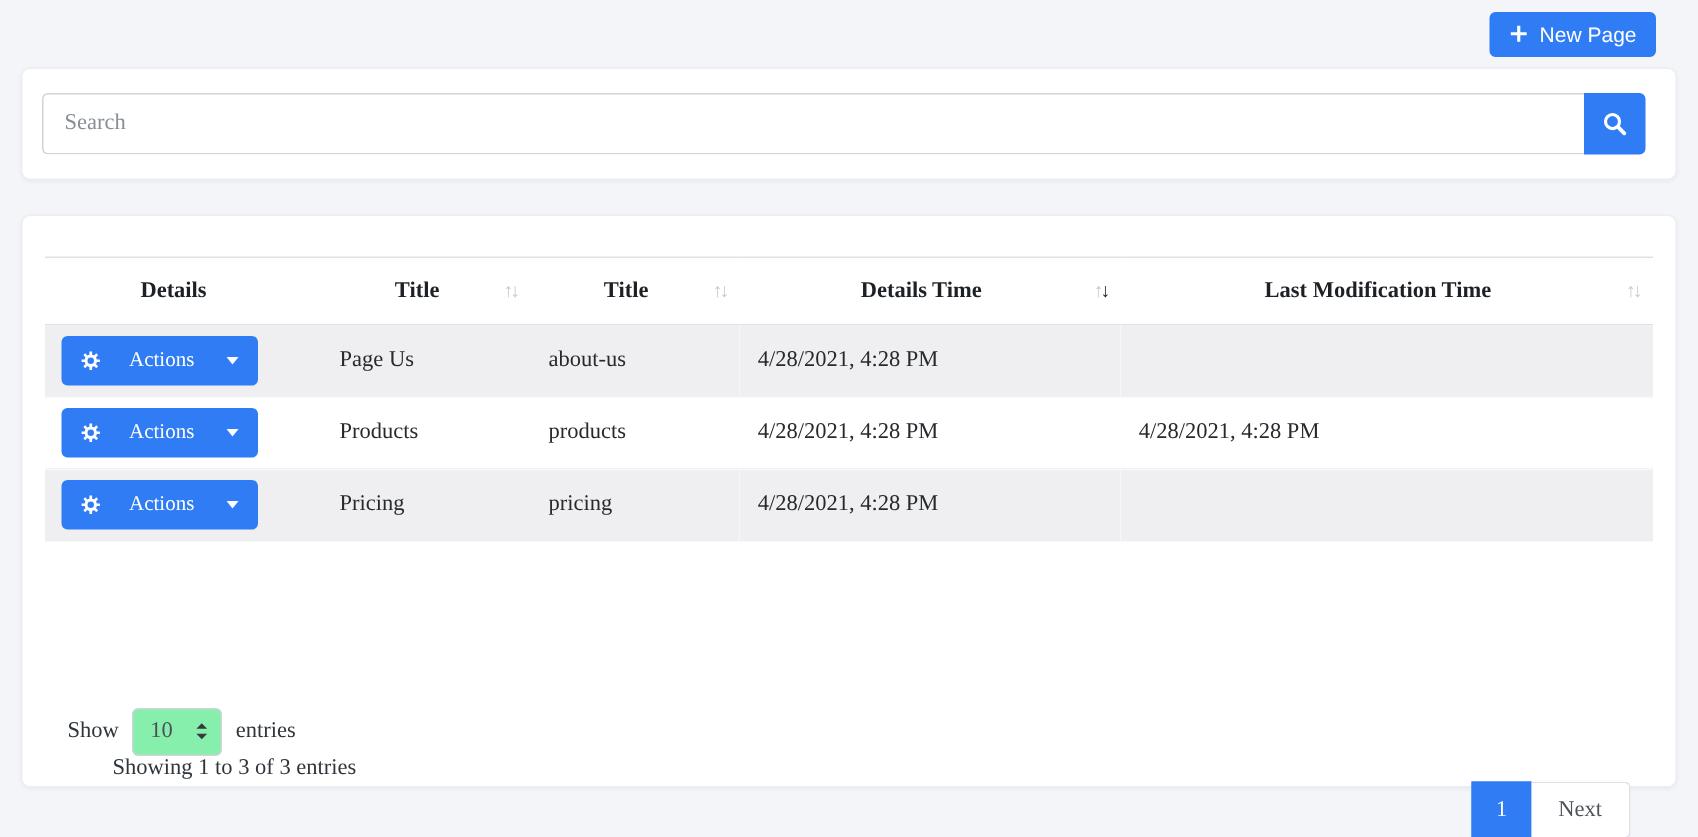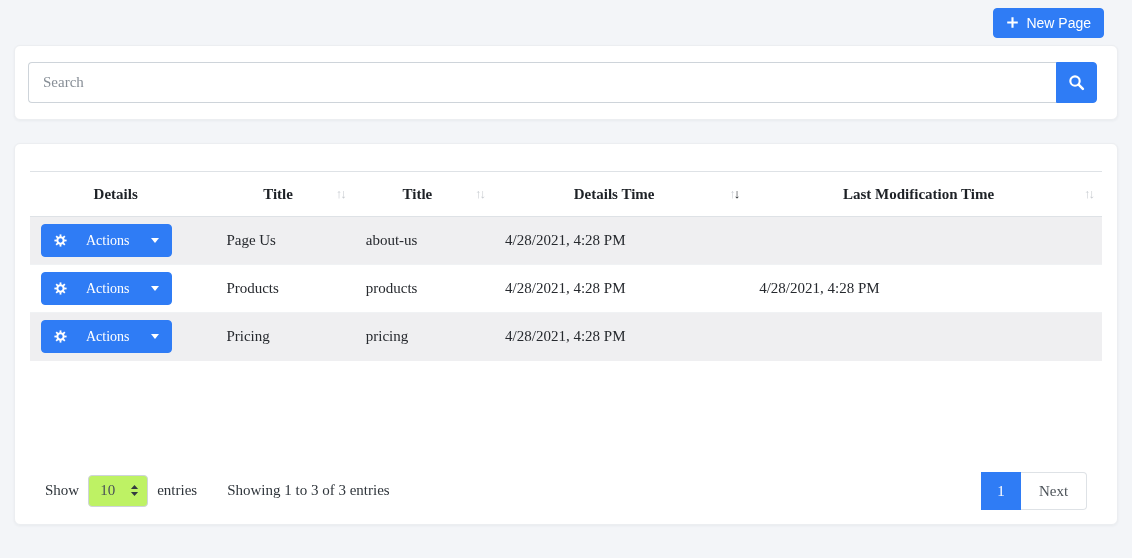--- a/index.html
+++ b/index.html
@@ -49,24 +49,24 @@
   tbody tr + tr td{border-top:1px solid rgba(222,226,230,.45);}
   .sort-icons{position:absolute;right:7px;top:50%;transform:translateY(-52%);font-size:13px;color:#c7cbd0;}
   .sort-icons .arr{display:inline-block;}
   .sort-icons .arr-down{margin-left:-2px;}
   .sort-icons .arr.active{color:#212529;}
   .actions-btn{height:33px;padding:0 12px;font-size:14px;display:inline-flex;align-items:center;gap:19px;border-radius:4px;}
   .caret-down{width:0;height:0;border-left:4.5px solid transparent;border-right:4.5px solid transparent;border-top:5px solid #fff;margin-left:2px;}
   .spacer{height:111px;}
   
   .table-footer{display:flex;align-items:center;padding:0 15px 0 15px;margin:0;}
-  .tf-inner{display:flex;align-items:center;width:100%;}
+  .tf-inner{display:flex;width:100%;flex-direction:column;}
   .length-group{display:flex;align-items:center;gap:9px;color:#2f353b;}
   .page-size{
-    width:60px;height:32px;border:1px solid #ced4da;border-radius:4px;background:#bef264;
+    width:60px;height:32px;border:1px solid #ced4da;border-radius:4px;background:#86efac;
     display:flex;align-items:center;justify-content:space-between;padding:0 8px 0 11px;color:#495057;cursor:pointer;
   }
   .entries-info{margin-left:30px;color:#2f353b;}
   .pagination{margin-left:auto;display:flex;}
   .page-item{
     height:38px;line-height:36px;border:1px solid var(--border);background:#fff;color:var(--muted);
     text-align:center;cursor:pointer;user-select:none;
   }
   .page-prev{width:84px;border-radius:4px 0 0 4px;border-right:none;}
   .page-current{width:40px;background:var(--primary);border:1px solid var(--primary);color:#fff;}

